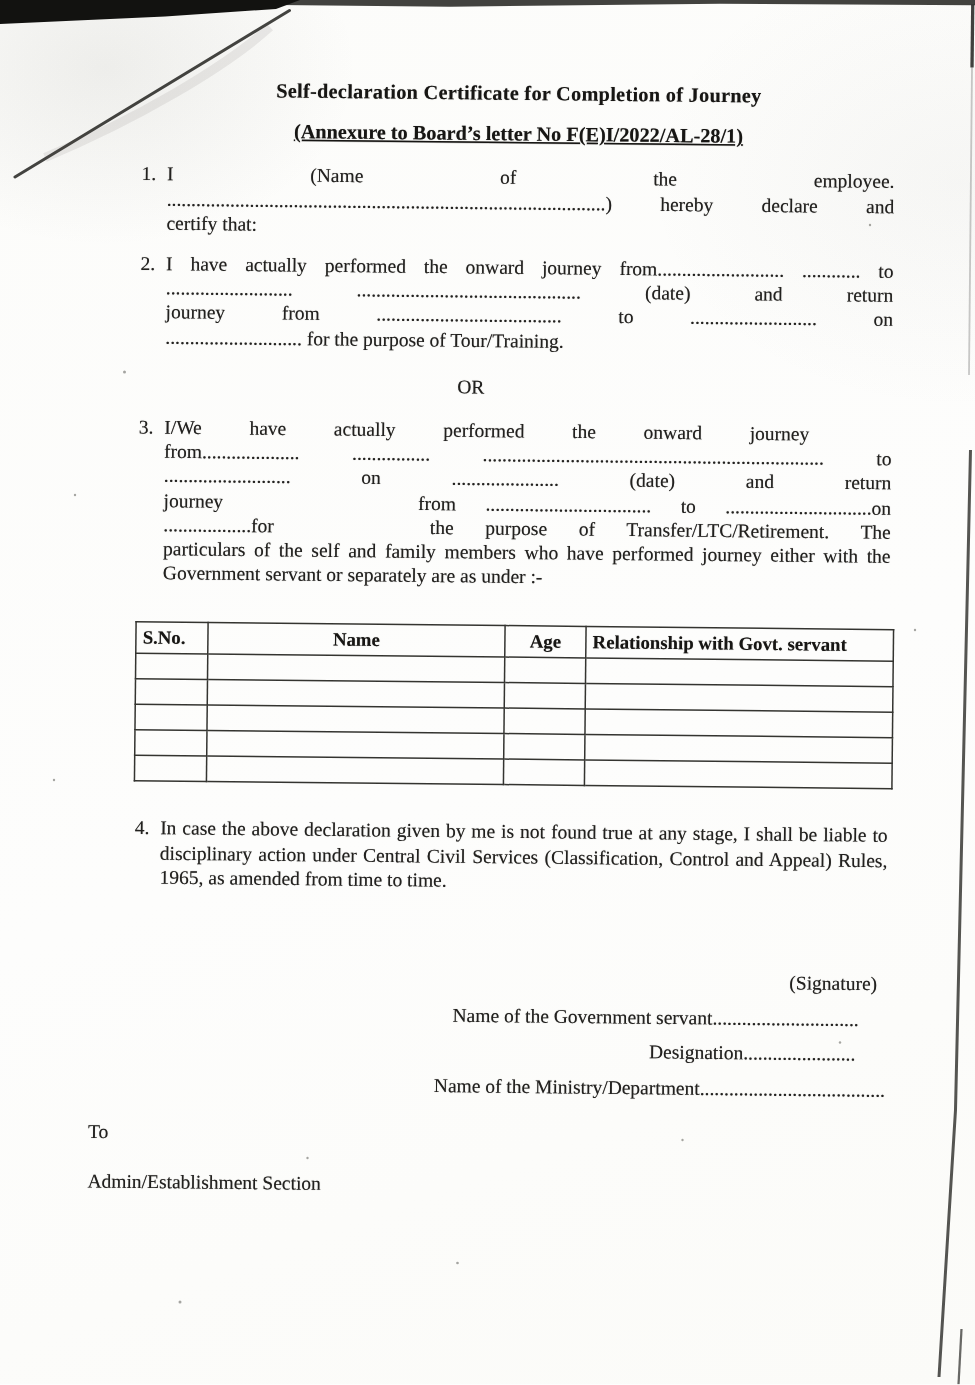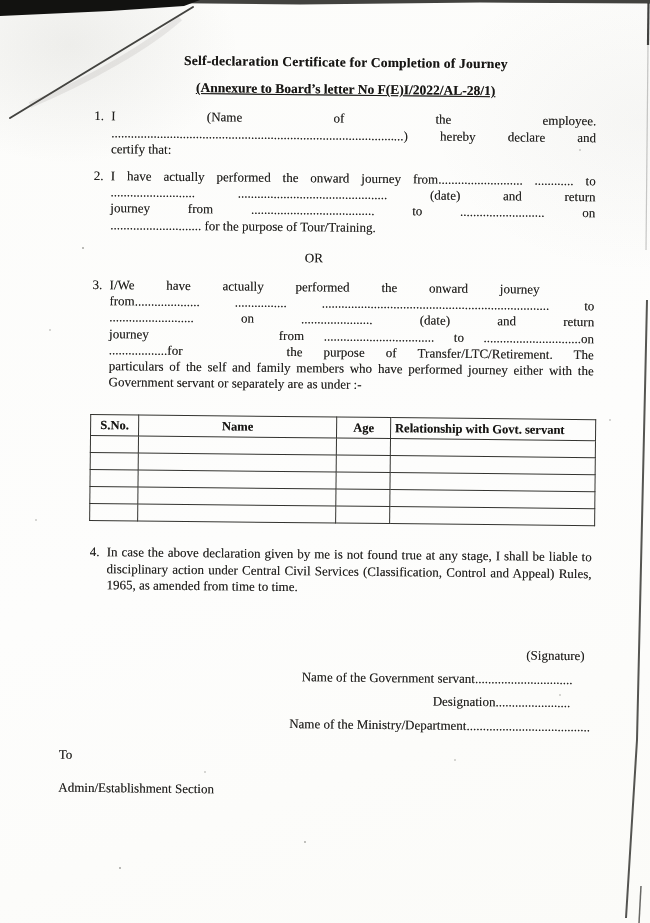--- a/index.html
+++ b/index.html
@@ -42,21 +42,21 @@
   .item3{margin-top:13px;}
   .pr55{padding-right:55px;}
   .item4{margin-top:23px;}
   .item4 .ibody{text-align:justify;}
   table.fam{
     border-collapse:collapse;margin:24px 0 0 94px;width:505px;table-layout:fixed;
   }
   .fam th,.fam td{border:1.6px solid #343430;padding:0 4px;}
   .fam th{height:20px;font-size:12.5px;font-weight:bold;color:#171614;}
   .fam td{height:16px;}
-  .th-sno{text-align:center;}
+  .th-sno{text-align:left;}
   .th-name,.th-age{text-align:center;}
   .th-rel{text-align:left;}
   .sig{margin:46px 53px 0 95px;text-align:right;line-height:23.5px;}
   .sig .s1{padding-right:6px;}
   .sig .s2{padding-right:18px;}
   .sig .s3{padding-right:20px;}
   .footer{margin:14px 0 0 66px;}
   .footer .f2{margin-top:17px;}
   .artifacts{position:absolute;inset:0;z-index:5;pointer-events:none;}
 </style>

